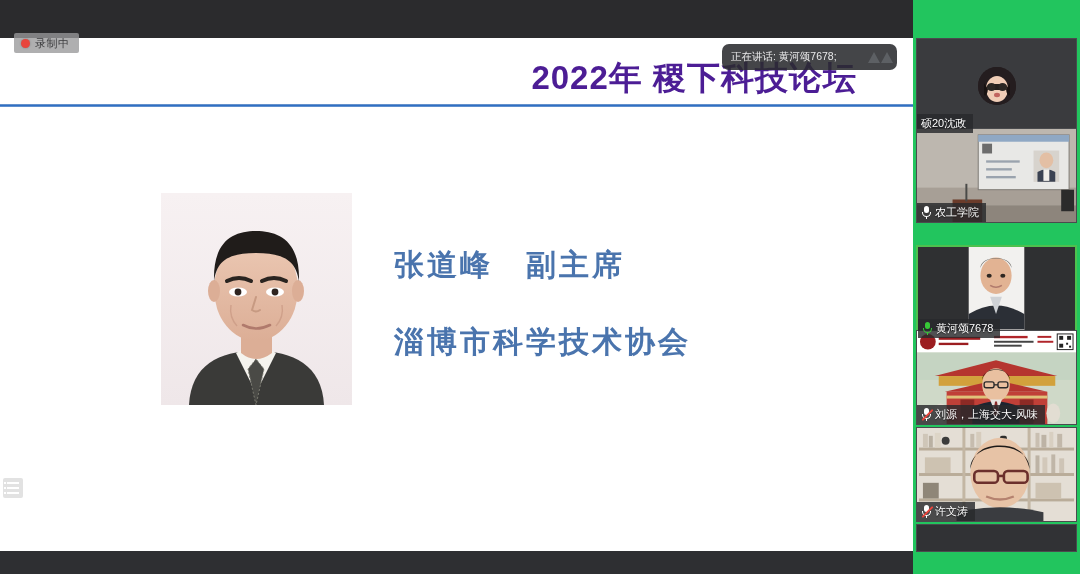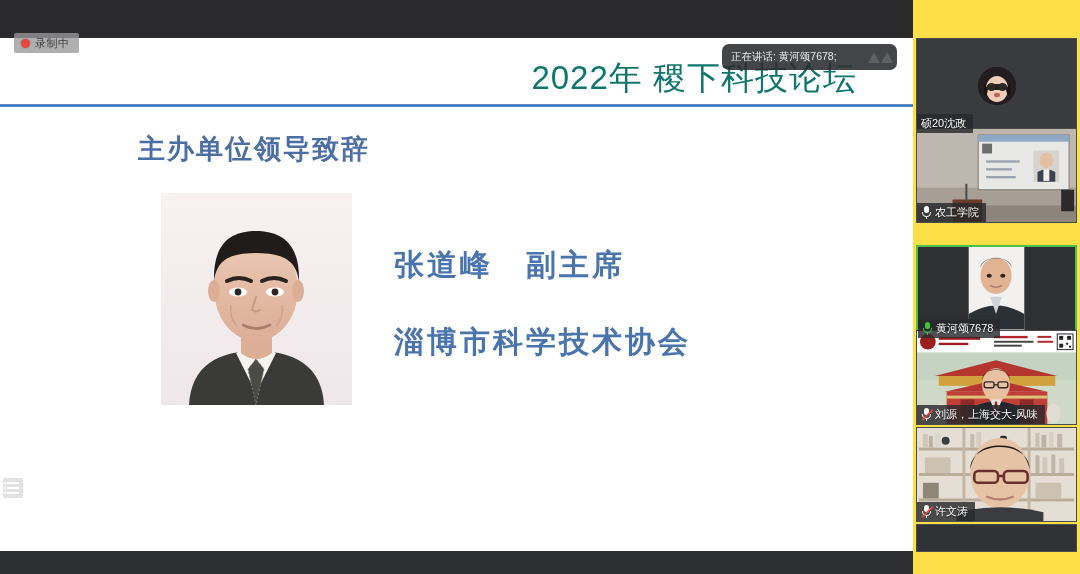--- a/index.html
+++ b/index.html
@@ -70,22 +70,22 @@
   
   .slide {
     position: absolute; left: 0; top: 0;
     width: 913px; height: 551px;
     background: #ffffff;
     overflow: hidden;
   }
   .slide-title {
     position: absolute; right: 56px; top: 56px;
     font-family: "Liberation Sans", "DejaVu Sans", sans-serif;
-    font-size: 33px; font-weight: 400;
-    color: #0f766e;
+    font-size: 33px; font-weight: 700;
+    color: #4c1d95;
     letter-spacing: 1px;
     white-space: nowrap;
   }
   .divider {
     position: absolute; left: 0; top: 104px;
     width: 913px; height: 3px;
     background: linear-gradient(to bottom,#8aa8d0 0%, #2f6fc4 40%, #2f6fc4 70%, #9bb6d8 100%);
   }
   .slide-subtitle {
     position: absolute; left: 138px; top: 131px;
@@ -139,21 +139,21 @@
   .bottom-bar {
     position: absolute; left: 0; top: 551px;
     width: 913px; height: 23px;
     background: #2e2f32;
   }
 
   
   .sidebar {
     position: absolute; left: 913px; top: 0;
     width: 167px; height: 574px;
-    background: #fde047;
+    background: #22c55e;
     padding: 0;
   }
   .tile {
     position: absolute; left: 3px;
     width: 161px;
     background: #3a3b3e;
     border: 1px solid #4a4b4e;
     overflow: hidden;
   }
   .tile.active { border: 2px solid #4ec04e; margin-top: 12px; }
@@ -215,21 +215,20 @@
 </style>
 </head>
 <body>
 
 <div class="app">
 
   <div class="slide">
 
     <div class="slide-title">2022年 稷下科技论坛</div>
     <div class="divider"></div>
-    <div class="slide-subtitle">主办单位领导致辞</div>
 
     <div class="portrait">
       <svg viewBox="0 0 191 212" xmlns="http://www.w3.org/2000/svg">
         <defs>
           <linearGradient id="bgp" x1="0" y1="0" x2="0" y2="1">
             <stop offset="0%" stop-color="#f7f1f2"></stop>
             <stop offset="100%" stop-color="#efe7e9"></stop>
           </linearGradient>
           <linearGradient id="skin" x1="0" y1="0" x2="0" y2="1">
             <stop offset="0%" stop-color="#ecc9b4"></stop>

